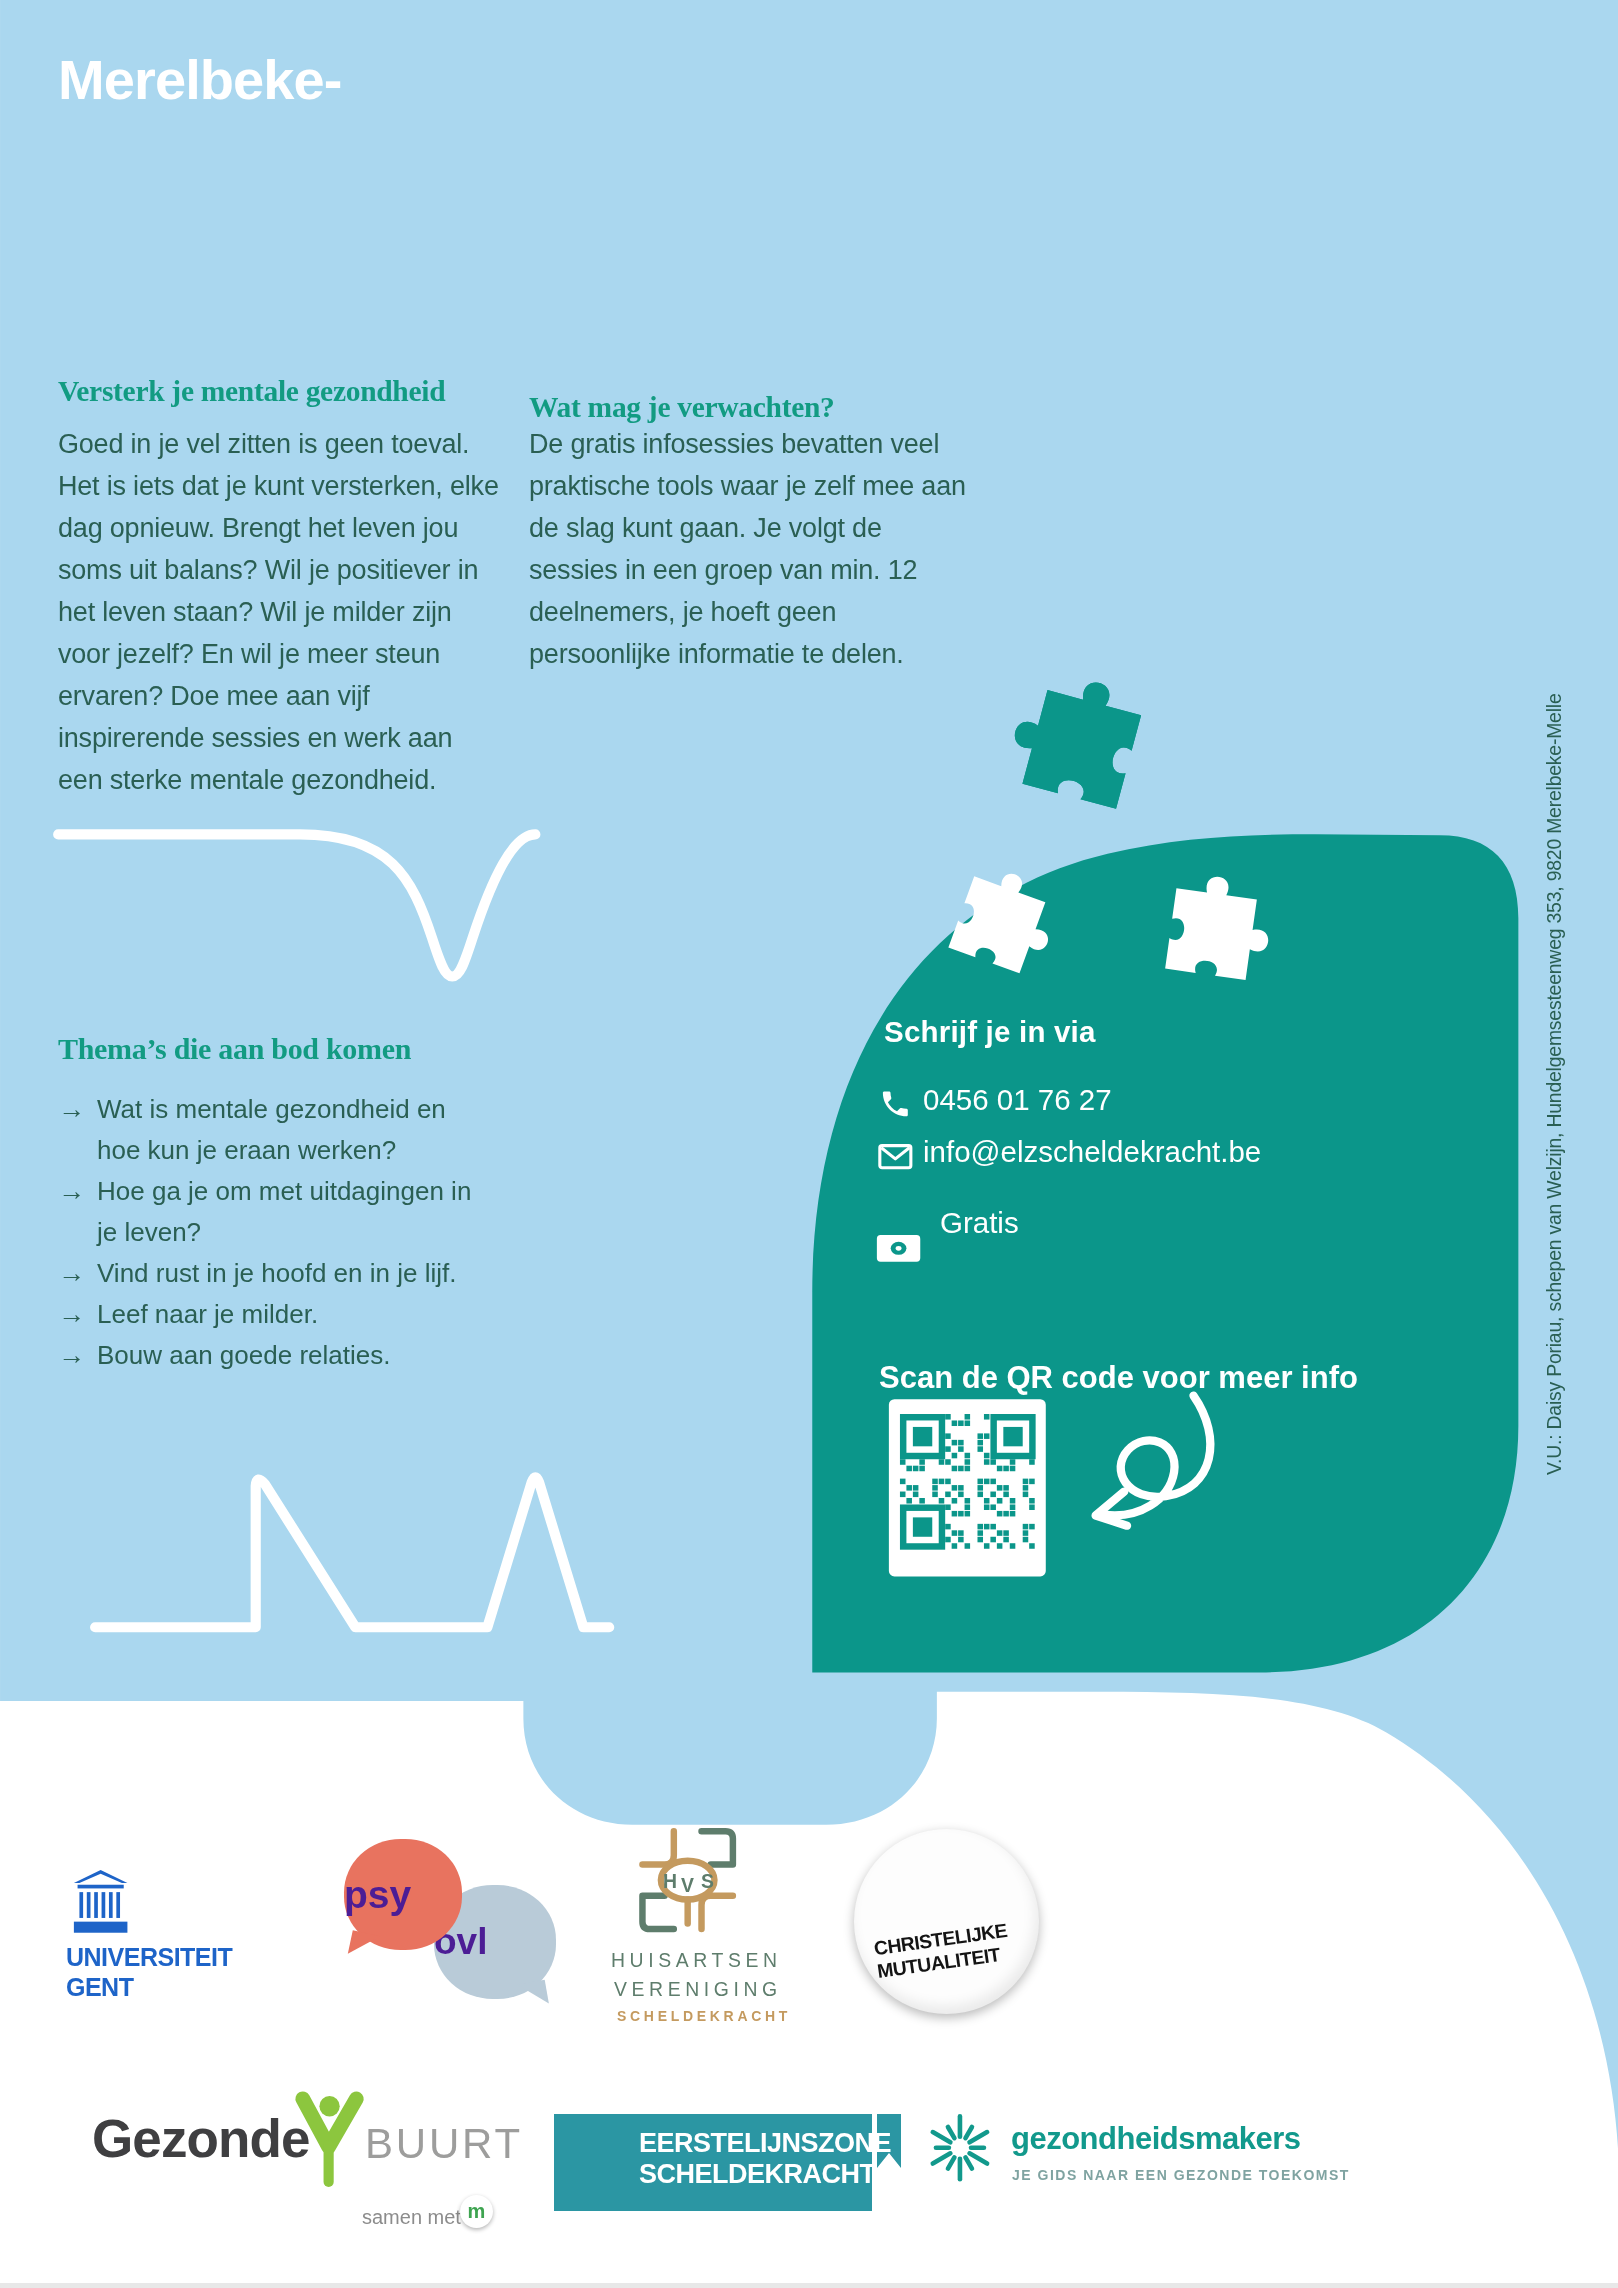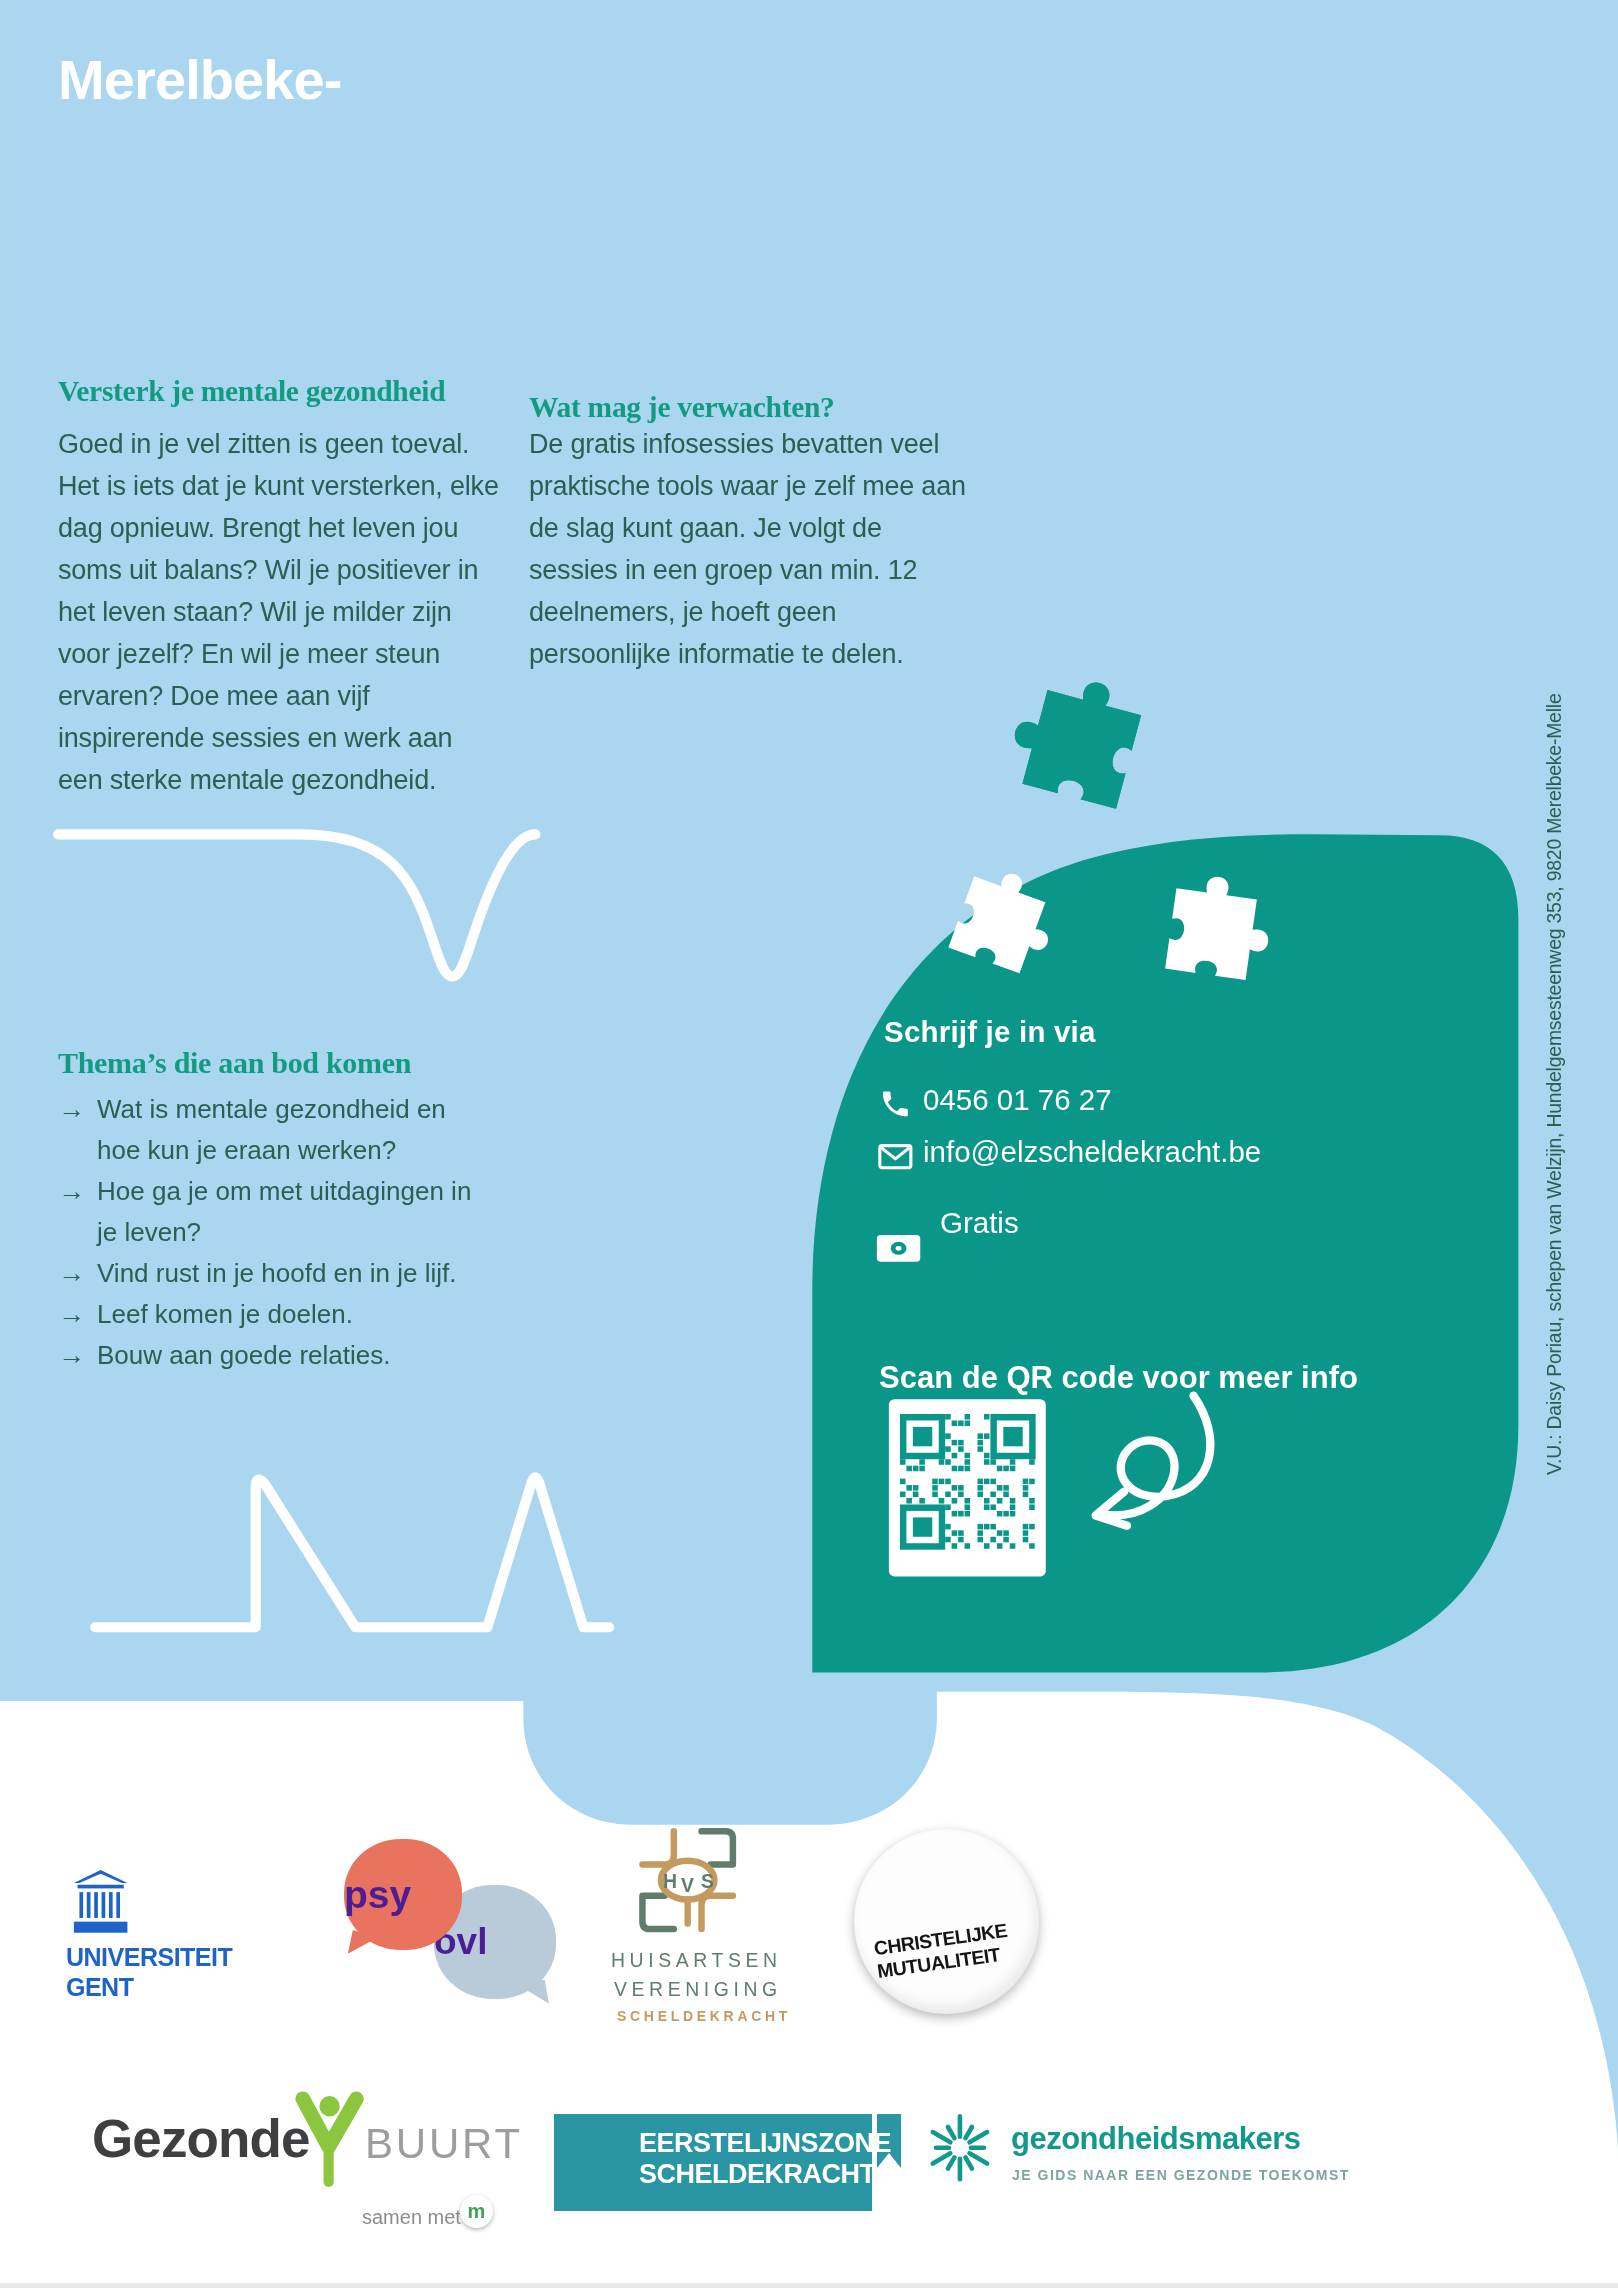--- a/index.html
+++ b/index.html
@@ -314,38 +314,38 @@
   <div class="abs title">
     <div>Merelbeke-</div>
   </div>
 
   <div class="abs h-serif col-left" style="top:375px;">Versterk je mentale gezondheid</div>
   <div class="abs body-txt col-left" style="top:423px;">Goed in je vel zitten is geen toeval. Het is iets dat je kunt versterken, elke dag opnieuw. Brengt het leven jou soms uit balans? Wil je positiever in het leven staan? Wil je milder zijn voor jezelf? En wil je meer steun ervaren? Doe mee aan vijf inspirerende sessies en werk aan een sterke mentale gezondheid.</div>
 
   <div class="abs h-serif col-right" style="top:391px;">Wat mag je verwachten?</div>
   <div class="abs body-txt col-right" style="top:423px;">De gratis infosessies bevatten veel praktische tools waar je zelf mee aan de slag kunt gaan. Je volgt de sessies in een groep van min. 12 deelnemers, je hoeft geen persoonlijke informatie te delen.</div>
 
-  <div class="abs h-serif" style="left:58px;top:1032px;font-size:30px;margin-top:14px;">Thema’s die aan bod komen</div>
+  <div class="abs h-serif" style="left:58px;top:1032px;font-size:30px;">Thema’s die aan bod komen</div>
 
   <div class="abs themes-list">
     <div class="theme-item">
       <span class="theme-arrow">→</span>
       <span>Wat is mentale gezondheid en hoe kun je eraan werken?</span>
       </div>
     <div class="theme-item">
       <span class="theme-arrow">→</span>
       <span>Hoe ga je om met uitdagingen in je leven?</span>
       </div>
     <div class="theme-item">
       <span class="theme-arrow">→</span>
       <span>Vind rust in je hoofd en in je lijf.</span>
       </div>
     <div class="theme-item">
       <span class="theme-arrow">→</span>
-      <span>Leef komen je doelen.</span>
+      <span>Leef naar je milder.</span>
       </div>
     <div class="theme-item">
       <span class="theme-arrow">→</span>
       <span>Bouw aan goede relaties.</span>
       </div>
   </div>
 
   <div class="abs blob-txt signup-h">Schrijf je in via</div>
   <div class="abs blob-txt contact-row" style="left:923px;top:1083px;">
     <span>0456 01 76 27</span>

